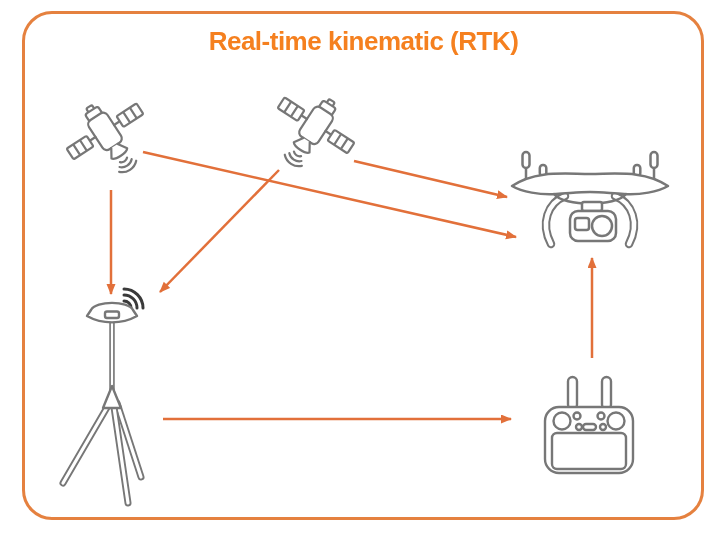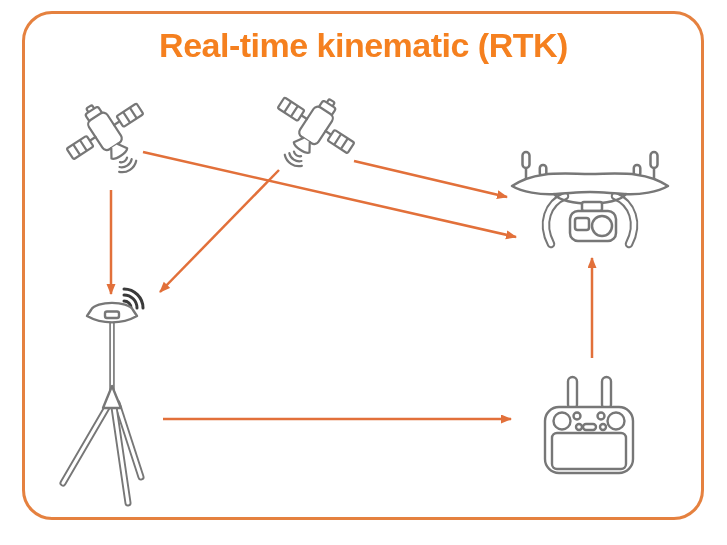--- a/index.html
+++ b/index.html
@@ -1,19 +1,19 @@
 <!DOCTYPE html>
 <html><head>
 <meta charset="utf-8">
 <style>
   html,body{margin:0;padding:0;background:#ffffff;}
   body{width:727px;height:545px;overflow:hidden;}
   .canvas{position:relative;width:727px;height:545px;font-family:"Liberation Sans","DejaVu Sans",sans-serif;background:#ffffff;}
   .frame{position:absolute;left:22px;top:11px;width:676px;height:503px;border:3px solid #E5813F;border-radius:30px;background:transparent;}
-  .title{position:absolute;left:0;right:0;top:26px;text-align:center;font-size:34px;font-weight:bold;color:#F5801F;letter-spacing:-0.5px;}
+  .title{position:absolute;left:0;right:0;top:26px;text-align:center;font-size:26px;font-weight:bold;color:#F5801F;letter-spacing:-0.5px;}
   .icon{position:absolute;}
   #arrow-layer{position:absolute;left:0;top:0;}
   svg{display:block;}
 </style>
 </head>
 <body>
 
 <div class="canvas">
 
   <div class="frame"></div>

